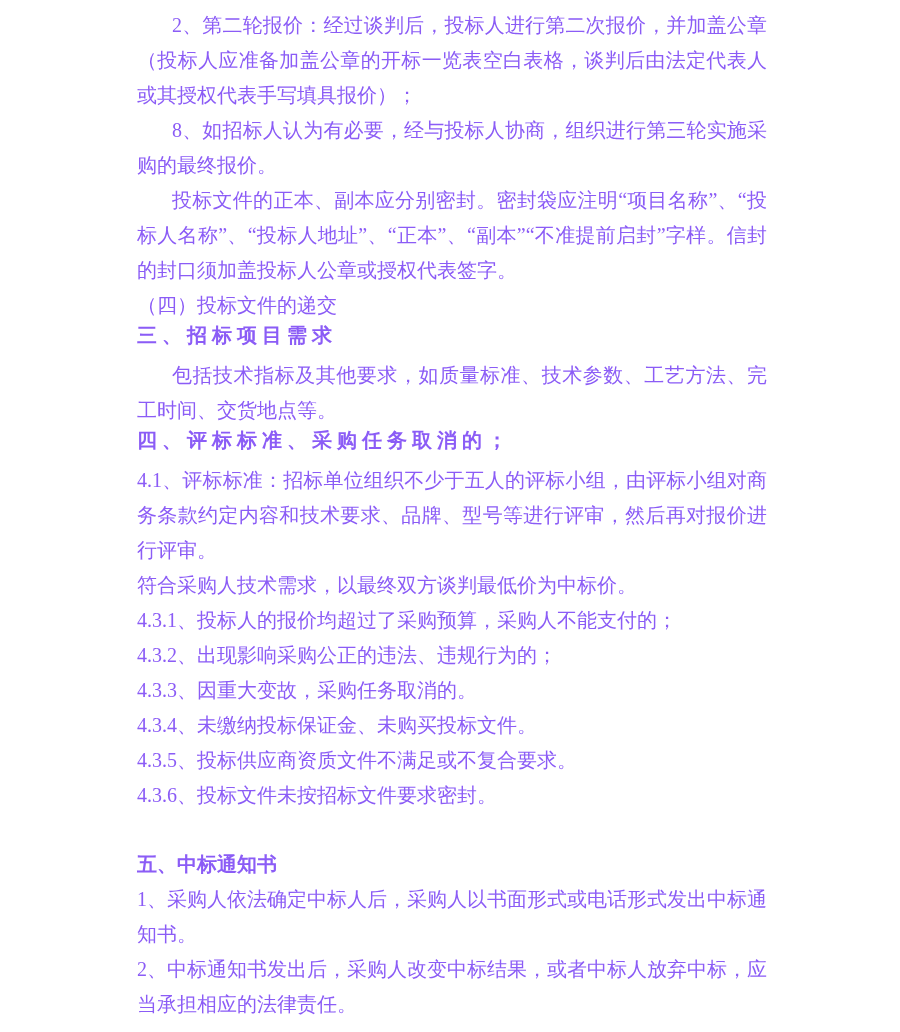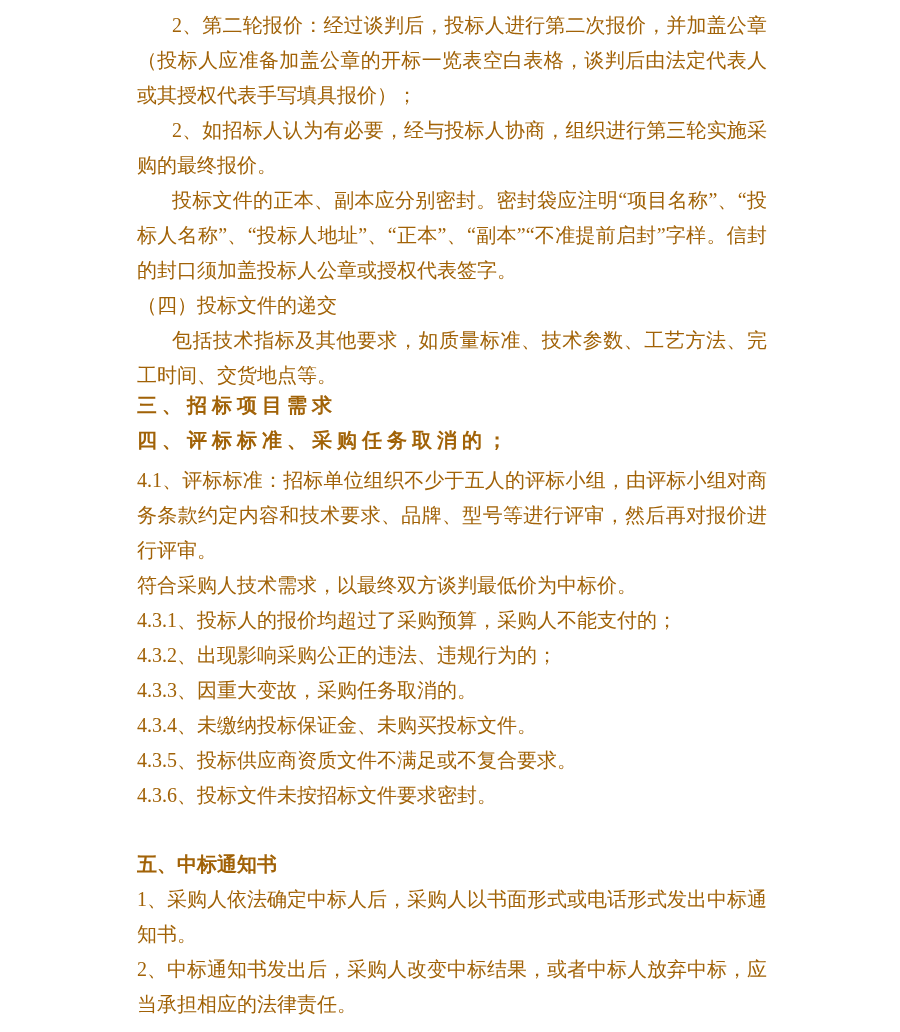--- a/index.html
+++ b/index.html
@@ -11,21 +11,21 @@
     position: relative;
     width: 900px;
     height: 1032px;
     margin: 0 auto;
     background: #ffffff;
     overflow: hidden;
     box-sizing: border-box;
     padding: 8px 133px 0 137px;
     font-family: "Liberation Serif", "DejaVu Serif", serif;
     font-size: 20px;
-    color: #a16207;
+    color: #8b5cf6;
   }
   .para {
     margin: 0;
     line-height: 35px;
     text-align: justify;
     word-break: break-all;
   }
   .indent {
     text-indent: 35px;
   }
@@ -40,25 +40,25 @@
   }
   .blank-line {
     height: 34px;
   }
 </style>
 </head>
 <body>
 
 <div class="page">
   <p class="para indent">2、第二轮报价：经过谈判后，投标人进行第二次报价，并加盖公章（投标人应准备加盖公章的开标一览表空白表格，谈判后由法定代表人或其授权代表手写填具报价）；</p>
-  <p class="para indent">2、如招标人认为有必要，经与投标人协商，组织进行第三轮实施采购的最终报价。</p>
+  <p class="para indent">8、如招标人认为有必要，经与投标人协商，组织进行第三轮实施采购的最终报价。</p>
   <p class="para indent">投标文件的正本、副本应分别密封。密封袋应注明“项目名称”、“投标人名称”、“投标人地址”、“正本”、“副本”“不准提前启封”字样。信封的封口须加盖投标人公章或授权代表签字。</p>
   <p class="para">（四）投标文件的递交</p>
+  <p class="para heading-spaced">三、招标项目需求</p>
   <p class="para indent">包括技术指标及其他要求，如质量标准、技术参数、工艺方法、完工时间、交货地点等。</p>
-  <p class="para heading-spaced">三、招标项目需求</p>
   <p class="para heading-spaced">四、评标标准、采购任务取消的；</p>
   <p class="para">4.1、评标标准：招标单位组织不少于五人的评标小组，由评标小组对商务条款约定内容和技术要求、品牌、型号等进行评审，然后再对报价进行评审。</p>
   <p class="para">符合采购人技术需求，以最终双方谈判最低价为中标价。</p>
   <p class="para">4.3.1、投标人的报价均超过了采购预算，采购人不能支付的；</p>
   <p class="para">4.3.2、出现影响采购公正的违法、违规行为的；</p>
   <p class="para">4.3.3、因重大变故，采购任务取消的。</p>
   <p class="para">4.3.4、未缴纳投标保证金、未购买投标文件。</p>
   <p class="para">4.3.5、投标供应商资质文件不满足或不复合要求。</p>
   <p class="para">4.3.6、投标文件未按招标文件要求密封。</p>
   <div class="blank-line"></div>

